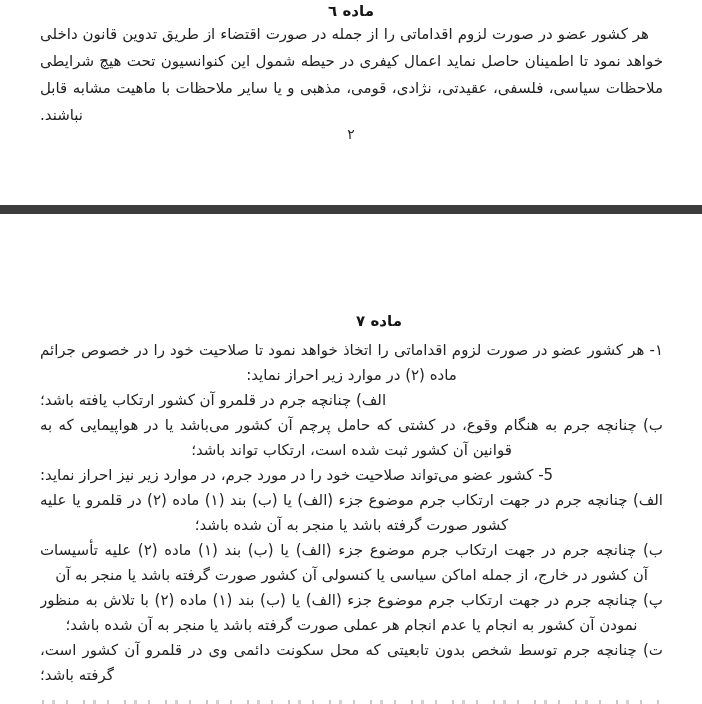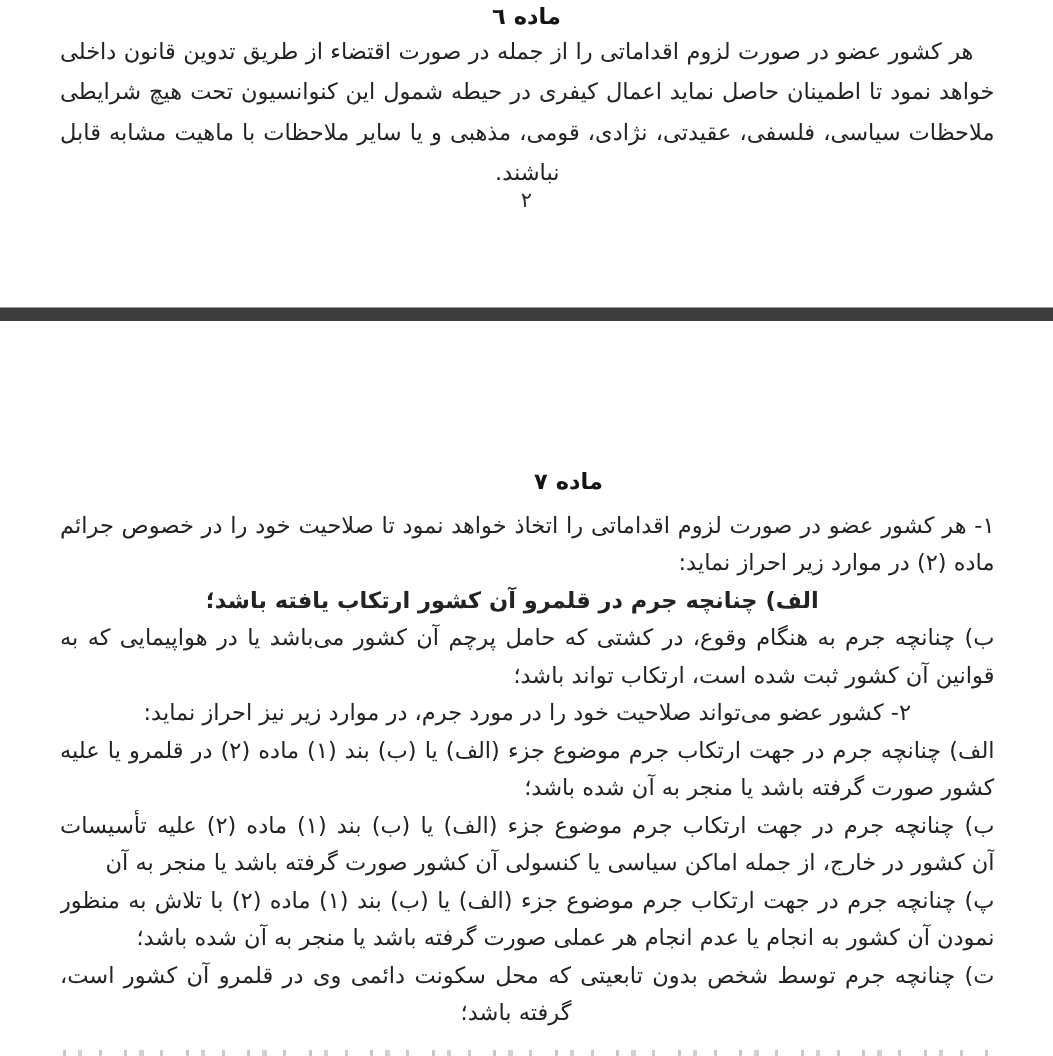--- a/index.html
+++ b/index.html
@@ -37,22 +37,22 @@
   }
   #p1-lines { top: 21px; line-height: 27px; }
   #p2-lines { top: 338px; line-height: 25px; }
   #p1-lines .line { height: 27px; }
   #p2-lines .line { height: 25px; }
   .line {
     overflow: hidden;
     white-space: normal;
   }
   .align-justify { text-align: justify; text-align-last: justify; text-justify: inter-word; }
-  .align-center  { }
-  .align-right   { text-align: center; }
+  .align-center  { text-align: center; }
+  .align-right   { text-align: left; }
   .page-number {
     position: absolute;
     top: 126px; left: 0; width: 702px;
     text-align: center;
     font-size: 14px;
     color: #2a2a2a;
   }
   .page-separator {
     position: absolute;
     top: 205px; left: 0;
@@ -87,24 +87,24 @@
   <div class="page-number">٢</div>
 
   <div class="page-separator" style="background: rgb(61, 61, 61);"></div>
 
   <div id="p2-heading" class="article-heading">ماده ٧</div>
 
   <div id="p2-lines" class="page-lines">
 
   <div class="line align-justify">١- هر کشور عضو در صورت لزوم اقداماتی را اتخاذ خواهد نمود تا صلاحیت خود را در خصوص جرائم مندرج در</div>
       <div class="line align-center">ماده (٢) در موارد زیر احراز نماید:</div>
-      <div class="line align-right" style="padding-right: 20px; font-weight: bold;">الف) چنانچه جرم در قلمرو آن کشور ارتکاب یافته باشد؛</div>
+      <div class="line align-right" style="padding-right: 20px;">الف) چنانچه جرم در قلمرو آن کشور ارتکاب یافته باشد؛</div>
       <div class="line align-justify">ب) چنانچه جرم به هنگام وقوع، در کشتی که حامل پرچم آن کشور می‌باشد یا در هواپیمایی که به موجب</div>
       <div class="line align-center">قوانین آن کشور ثبت شده است، ارتکاب تواند باشد؛</div>
-      <div class="line align-right">٢- کشور عضو می‌تواند صلاحیت خود را در مورد جرم، در موارد زیر نیز احراز نماید:</div>
+      <div class="line align-right">5- کشور عضو می‌تواند صلاحیت خود را در مورد جرم، در موارد زیر نیز احراز نماید:</div>
       <div class="line align-justify">الف) چنانچه جرم در جهت ارتکاب جرم موضوع جزء (الف) یا (ب) بند (١) ماده (٢) در قلمرو یا علیه تبعه آن</div>
       <div class="line align-center">کشور صورت گرفته باشد یا منجر به آن شده باشد؛</div>
       <div class="line align-justify">ب) چنانچه جرم در جهت ارتکاب جرم موضوع جزء (الف) یا (ب) بند (١) ماده (٢) علیه تأسیسات کشوری یا دولتی</div>
       <div class="line align-center">آن کشور در خارج، از جمله اماکن سیاسی یا کنسولی آن کشور صورت گرفته باشد یا منجر به آن شده باشد؛ یا</div>
       <div class="line align-justify">پ) چنانچه جرم در جهت ارتکاب جرم موضوع جزء (الف) یا (ب) بند (١) ماده (٢) با تلاش به منظور وادار</div>
       <div class="line align-center">نمودن آن کشور به انجام یا عدم انجام هر عملی صورت گرفته باشد یا منجر به آن شده باشد؛</div>
       <div class="line align-justify">ت) چنانچه جرم توسط شخص بدون تابعیتی که محل سکونت دائمی وی در قلمرو آن کشور است، صورت</div>
       <div class="line align-right" style="padding-right: 15px;">گرفته باشد؛</div>
     </div>
 

